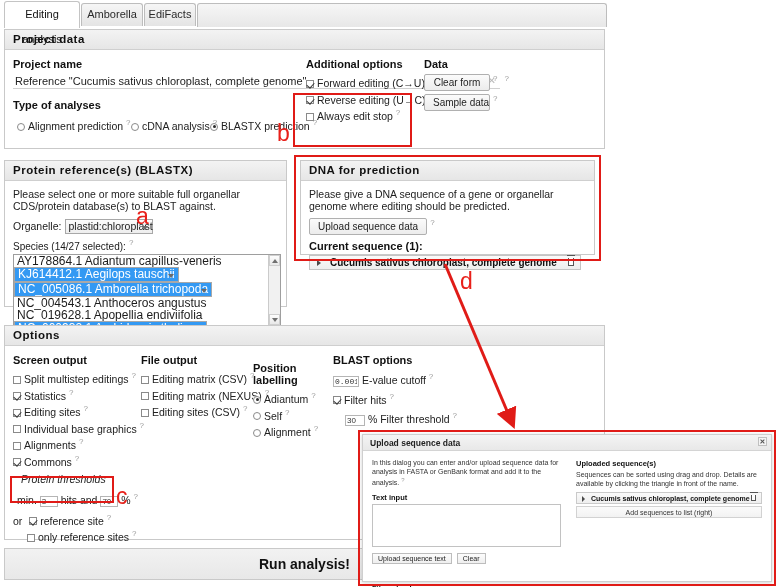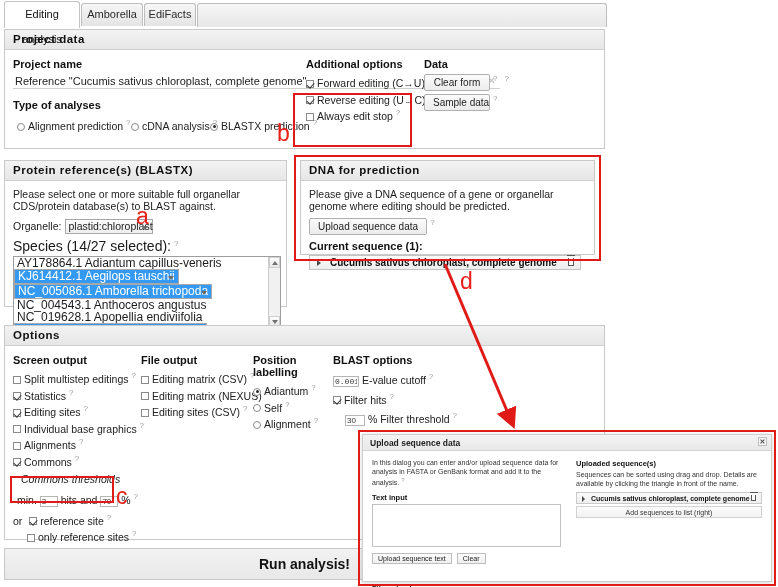--- a/index.html
+++ b/index.html
@@ -325,21 +325,21 @@
   <div class="panel-head">Protein reference(s) (BLASTX)</div>
   <div class="panel-body" style="padding:7px 8px;">
     <div class="para" style="width:268px;">Please select one or more suitable full organellar CDS/protein database(s) to BLAST against.</div>
 
     <div style="margin-top:7px;">
       <span style="font-size:10.5px;">Organelle:</span>
       <span class="sel" style="width:88px;">plastid:chloroplast</span>
     </div>
 
     <div style="margin-top:4px;">
-      <span style="font-size:14px;">Species (14/27 selected):</span>
+      <span style="font-size:10px;">Species (14/27 selected):</span>
       <span class="help">?</span>
     </div>
 
     <div class="listbox" style="margin-top:2px; width:268px; height:72px;">
       <div class="row">AY178864.1 Adiantum capillus-veneris</div>
       <div class="row sel">KJ614412.1 Aegilops tauschii</div>
       <div class="row sel">NC_005086.1 Amborella trichopoda</div>
       <div class="row">NC_004543.1 Anthoceros angustus</div>
       <div class="row">NC_019628.1 Apopellia endiviifolia</div>
       <div class="row sel">NC_000932.1 Arabidopsis thaliana</div>
@@ -378,21 +378,21 @@
 
     <div class="abs" style="left:8px; top:8px; width:130px;">
       <div class="lbl-bold">Screen output</div>
       <div class="optrow" style="margin-top:3px;"><span class="cb"></span><span>Split multistep editings</span> <span class="help">?</span></div>
       <div class="optrow"><span class="cb on"></span><span>Statistics</span> <span class="help">?</span></div>
       <div class="optrow"><span class="cb on"></span><span>Editing sites</span> <span class="help">?</span></div>
       <div class="optrow"><span class="cb"></span><span>Individual base graphics</span> <span class="help">?</span></div>
       <div class="optrow"><span class="cb"></span><span>Alignments</span> <span class="help">?</span></div>
       <div class="optrow"><span class="cb on"></span><span>Commons</span> <span class="help">?</span></div>
 
-      <div class="ital" style="margin-top:5px; margin-left:8px;">Commons thresholds</div>
+      <div class="ital" style="margin-top:5px; margin-left:8px;">Protein thresholds</div>
 
       <div class="optrow" style="margin-top:5px; margin-left:4px;">
         <span>min.</span>
         <input class="minibox" style="width: 18px;" value="3">
         <span>hits and</span>
         <input class="minibox" style="width: 18px;" value="70">
         <span>%</span>
         <span class="help">?</span>
       </div>
 
@@ -417,21 +417,21 @@
       </div>
     </div>
 
     <div class="abs" style="left:136px; top:8px; width:110px;">
       <div class="lbl-bold">File output</div>
       <div class="optrow" style="margin-top:3px;text-align:right;"><span class="cb"></span><span>Editing matrix (CSV)</span> <span class="help">?</span></div>
       <div class="optrow"><span class="cb"></span><span>Editing matrix (NEXUS)</span> <span class="help">?</span></div>
       <div class="optrow"><span class="cb"></span><span>Editing sites (CSV)</span> <span class="help">?</span></div>
     </div>
 
-    <div class="abs" style="left:248px; top:8px; width:90px;">
+    <div class="abs" style="left:248px; top:16px; width:90px;">
       <div class="lbl-bold">Position labelling</div>
       <div class="optrow" style="margin-top:3px;"><span class="rb on"></span><span>Adiantum</span> <span class="help">?</span></div>
       <div class="optrow"><span class="rb"></span><span>Self</span> <span class="help">?</span></div>
       <div class="optrow"><span class="rb"></span><span>Alignment</span> <span class="help">?</span></div>
     </div>
 
     <div class="abs" style="left:328px; top:8px; width:160px;">
       <div class="lbl-bold">BLAST options</div>
       <div class="optrow" style="margin-top:4px;">
         <input class="minibox" style="width: 26px; font-family: &quot;Liberation Mono&quot;, monospace;" value="0.001">

